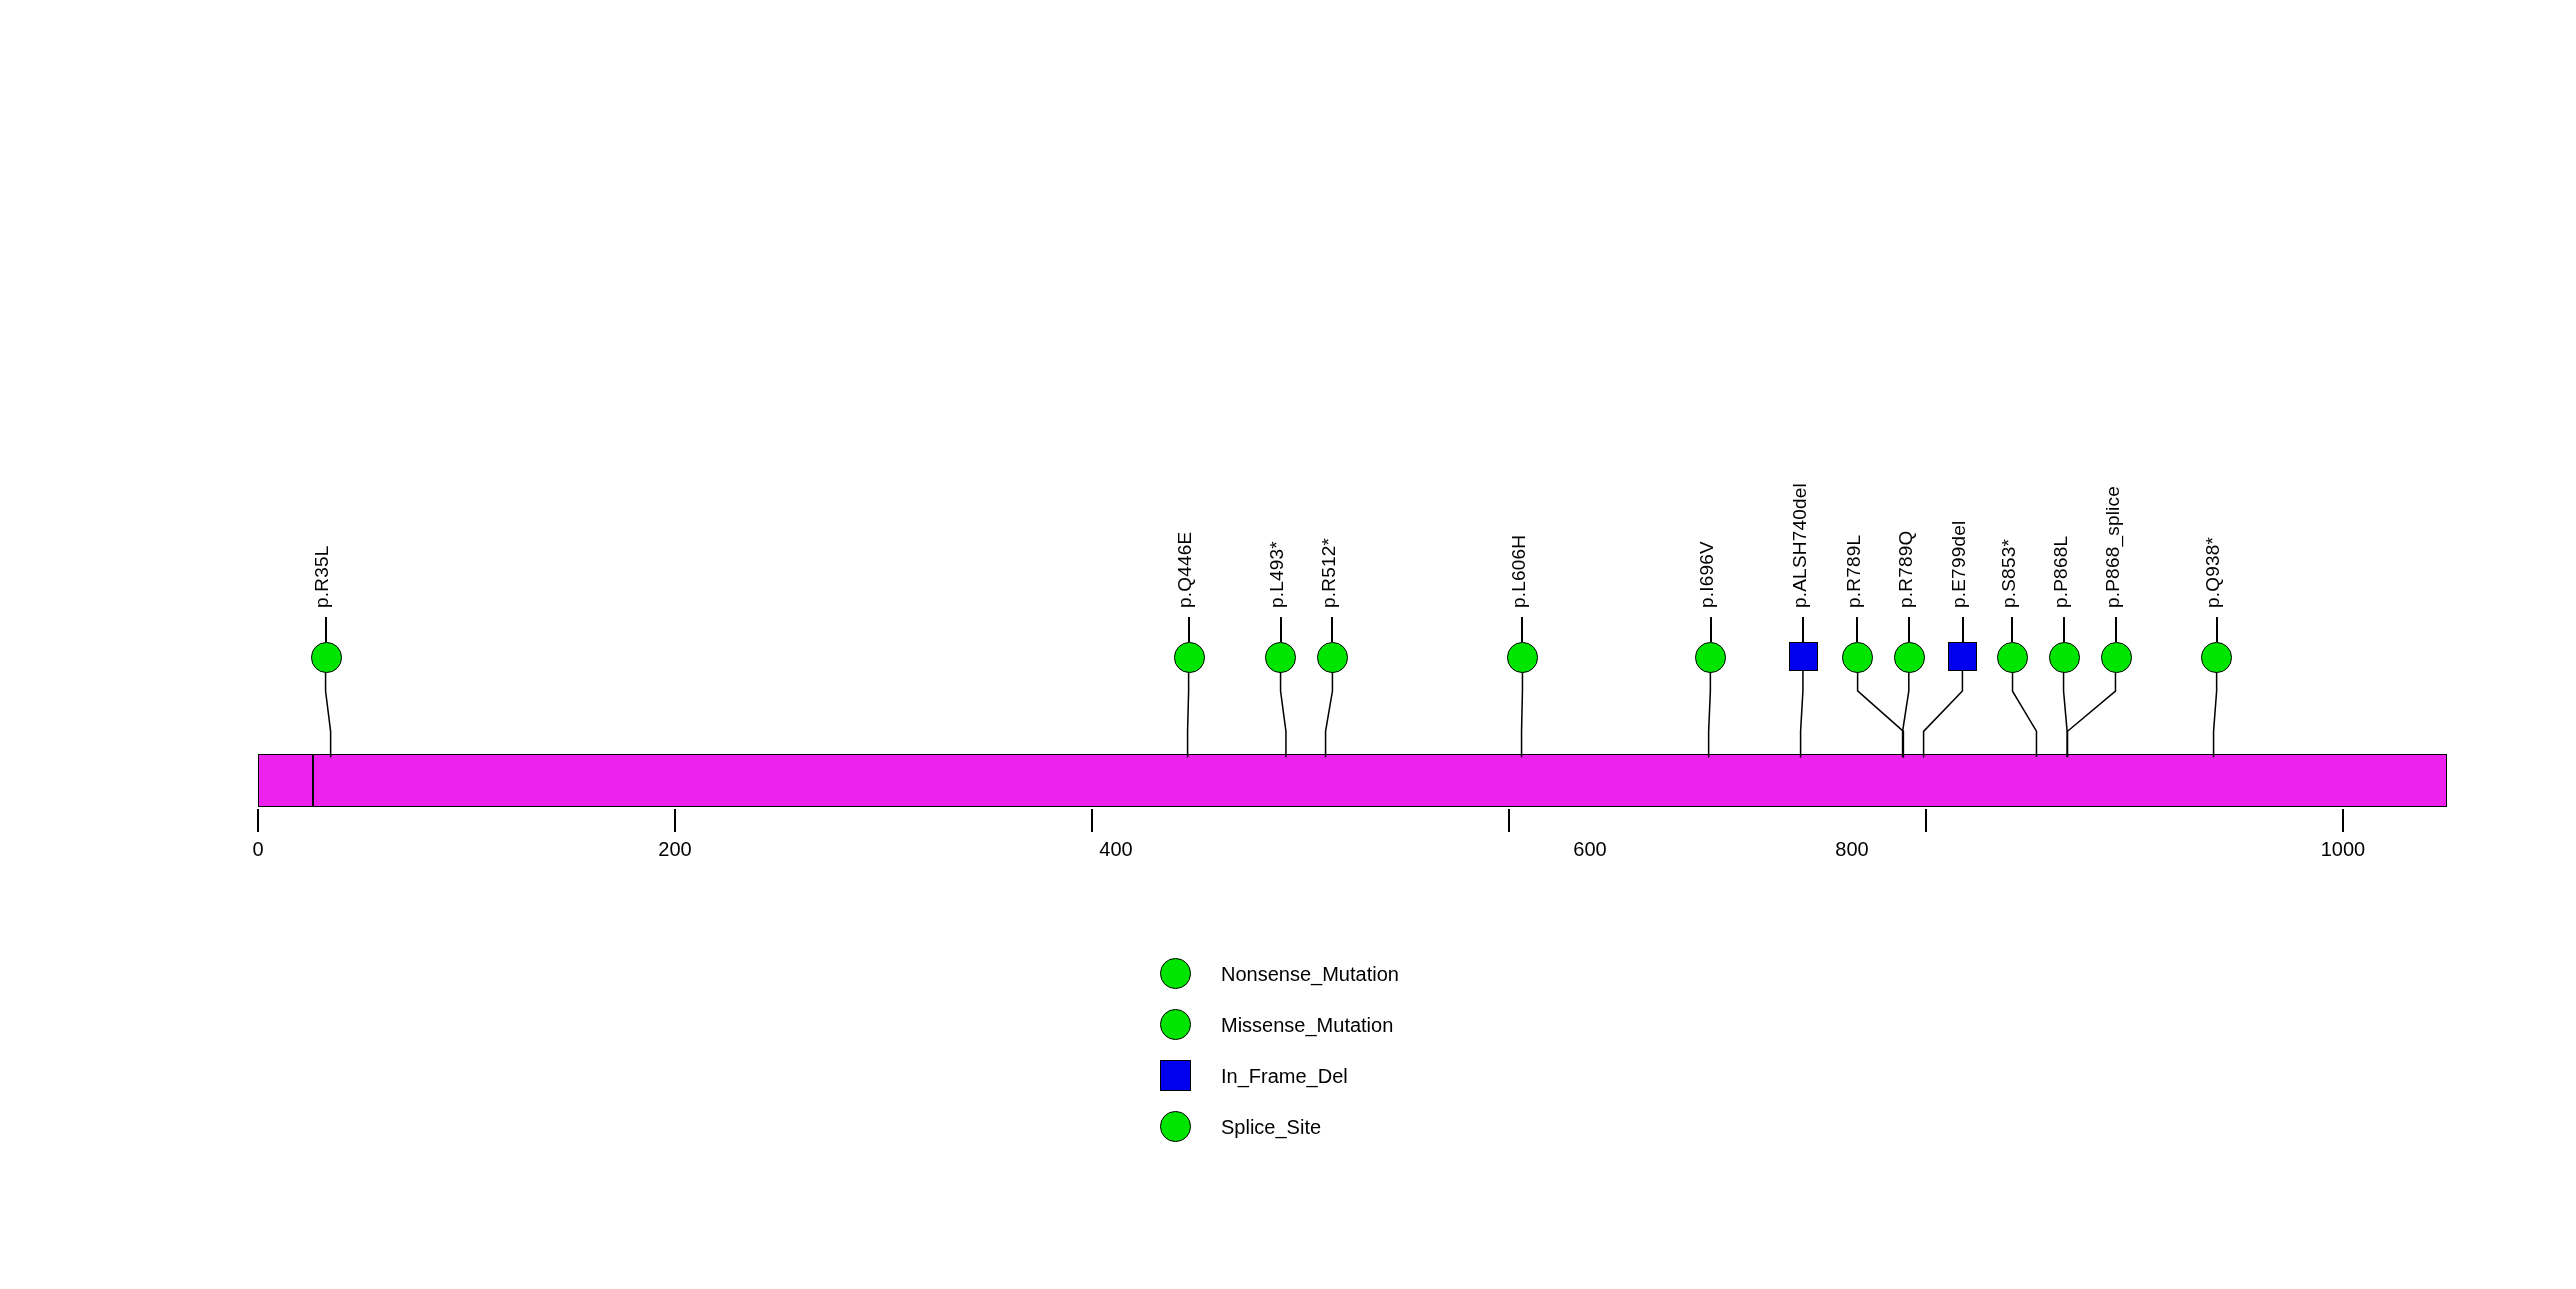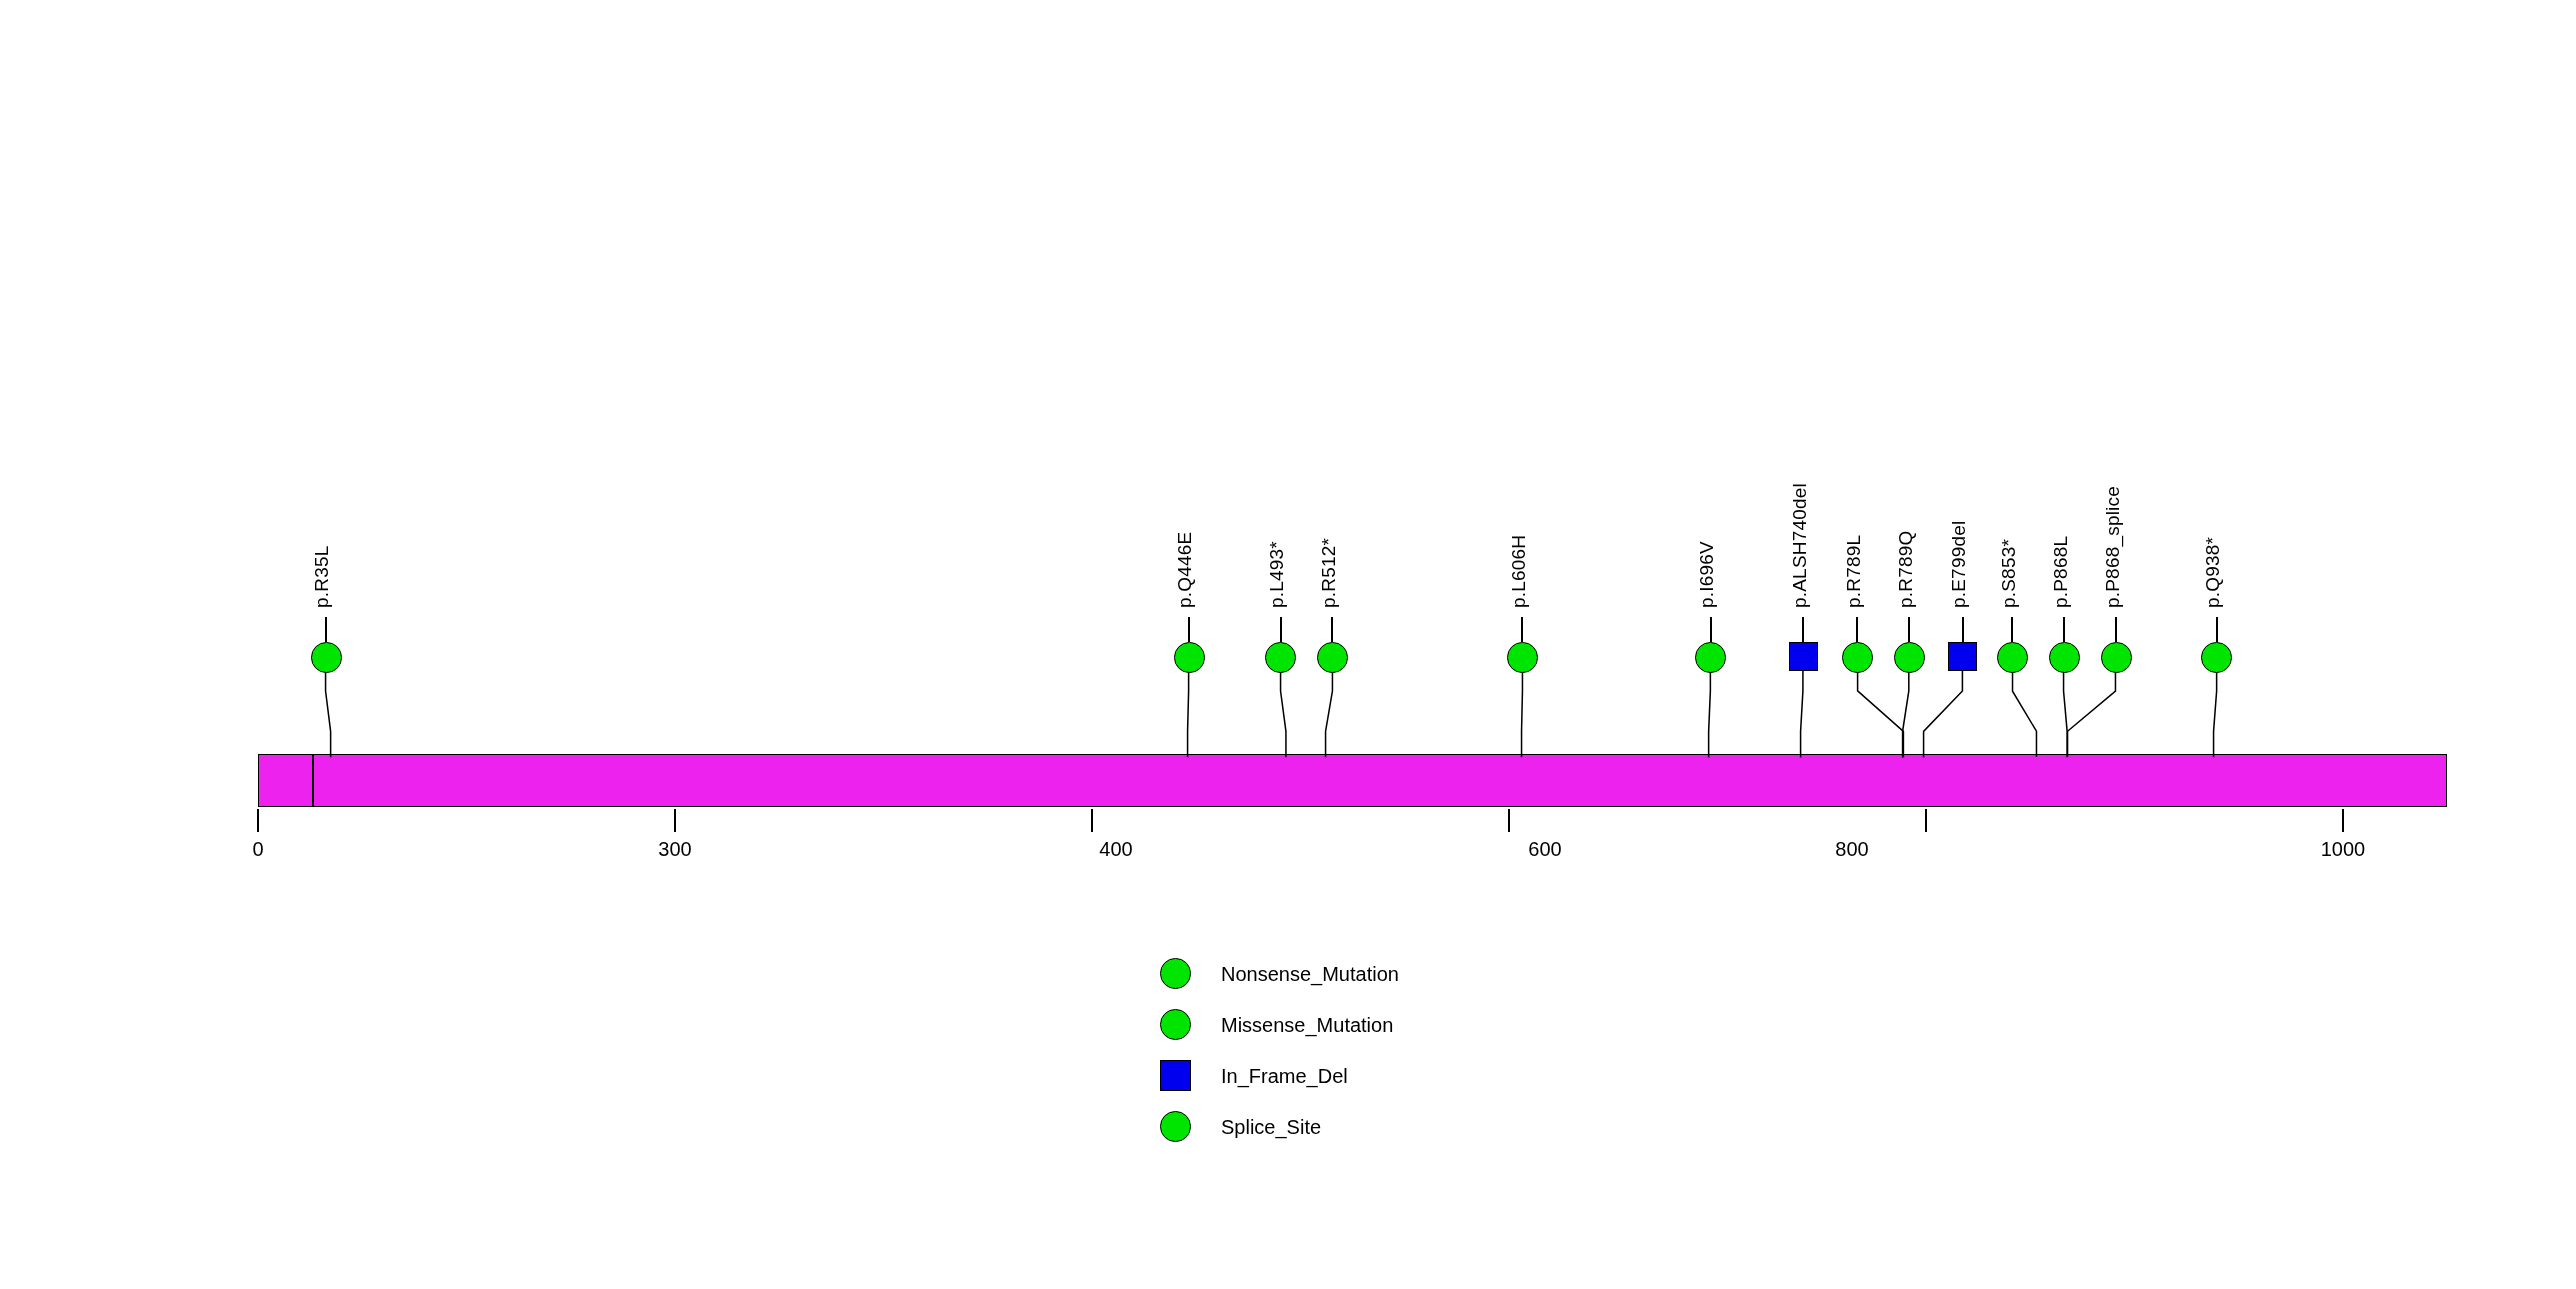--- a/index.html
+++ b/index.html
@@ -125,25 +125,25 @@
   <div id="protein-bar">
     <div id="domain-dividers">
         <div class="domain-divider" style="left: 53px;"></div>
       </div>
   </div>
 
   <div id="axis-layer">
       <div class="axis-tick" style="left: 257px;"></div>
       <div class="axis-tick-label" style="left: 258px;">0</div>
       <div class="axis-tick" style="left: 674px;"></div>
-      <div class="axis-tick-label" style="left: 675px;">300</div>
+      <div class="axis-tick-label" style="left: 675px;">200</div>
       <div class="axis-tick" style="left: 1091px;"></div>
       <div class="axis-tick-label" style="left: 1092px; margin-left: 24px;">400</div>
       <div class="axis-tick" style="left: 1508px;"></div>
-      <div class="axis-tick-label" style="left: 1545px;">600</div>
+      <div class="axis-tick-label" style="left: 1590px;">600</div>
       <div class="axis-tick" style="left: 1925px;"></div>
       <div class="axis-tick-label" style="left: 1852px;">800</div>
       <div class="axis-tick" style="left: 2342px;"></div>
       <div class="axis-tick-label" style="left: 2343px;">1000</div>
     </div>
 
   <div id="lolli-layer">
       <div>
         <div class="lolli-label" style="left: 333px; top: 586px;">p.R35L</div>
         <div class="lolli-stem-upper" style="left: 325px; top: 617px; height: 25px;"></div>

